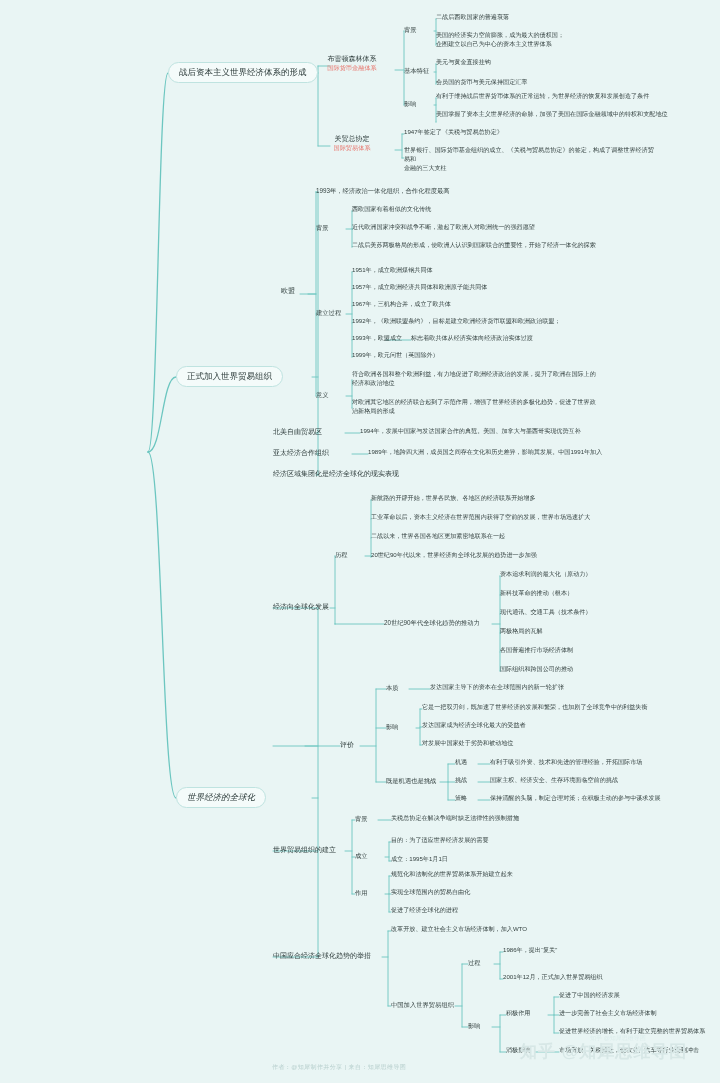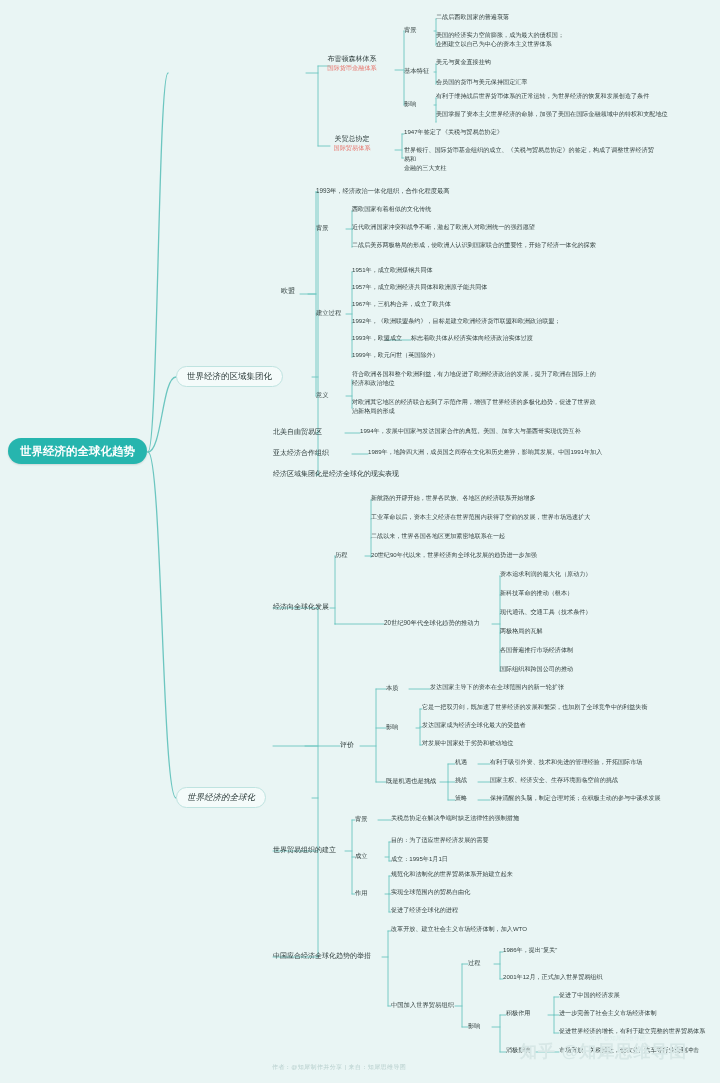--- a/index.html
+++ b/index.html
@@ -196,22 +196,22 @@
       <path d="M500 1015 H506" fill="none" stroke="#6cc6c0" stroke-width="0.9" stroke-linecap="round"></path>
       <path d="M500 1052 H506" fill="none" stroke="#6cc6c0" stroke-width="0.9" stroke-linecap="round"></path>
       <path d="M548 1015 H554" fill="none" stroke="#6cc6c0" stroke-width="0.9" stroke-linecap="round"></path>
       <path d="M554 997 V1033" fill="none" stroke="#6cc6c0" stroke-width="0.9" stroke-linecap="round"></path>
       <path d="M554 997 H559" fill="none" stroke="#6cc6c0" stroke-width="0.9" stroke-linecap="round"></path>
       <path d="M554 1015 H559" fill="none" stroke="#6cc6c0" stroke-width="0.9" stroke-linecap="round"></path>
       <path d="M554 1033 H559" fill="none" stroke="#6cc6c0" stroke-width="0.9" stroke-linecap="round"></path>
       <path d="M535 1052 H559" fill="none" stroke="#6cc6c0" stroke-width="0.9" stroke-linecap="round"></path>
     </svg>
 
-  <div class="node root" style="left:8px;top:438px;">世界经济的全球化趋势</div>
-
+
+  <div class="node lvl1" style="left:168px;top:62px;">战后资本主义世界经济体系的形成</div>
 
   <div class="node lvl2" style="left:311px;top:54px;width:82px;">
     <span>布雷顿森林体系</span>
     <span class="sub">国际货币金融体系</span>
   </div>
   <div class="node lvl2" style="left:311px;top:134px;width:82px;">
     <span>关贸总协定</span>
     <span class="sub">国际贸易体系</span>
   </div>
 
@@ -224,21 +224,21 @@
 企图建立以自己为中心的资本主义世界体系</div>
   <div class="node lvl4" style="left:436px;top:58px;">美元与黄金直接挂钩</div>
   <div class="node lvl4" style="left:436px;top:78px;">会员国的货币与美元保持固定汇率</div>
   <div class="node lvl4" style="left:436px;top:92px;">有利于维持战后世界货币体系的正常运转，为世界经济的恢复和发展创造了条件</div>
   <div class="node lvl4" style="left:436px;top:110px;">美国掌握了资本主义世界经济的命脉，加强了美国在国际金融领域中的特权和支配地位</div>
 
   <div class="node lvl4" style="left:404px;top:128px;">1947年签定了《关税与贸易总协定》</div>
   <div class="node lvl4 wrap" style="left:404px;top:146px;width:250px;white-space:pre-line;">世界银行、国际货币基金组织的成立、《关税与贸易总协定》的签定，构成了调整世界经济贸易和
 金融的三大支柱</div>
 
-  <div class="node lvl1" style="left:176px;top:366px;">世界经济的区域集团化</div>
+  <div class="node lvl1" style="left:176px;top:366px;">正式加入世界贸易组织</div>
 
   <div class="node lvl2 plain" style="left:281px;top:286px;">欧盟</div>
   <div class="node lvl3" style="left:316px;top:186px;">1993年，经济政治一体化组织，合作化程度最高</div>
 
   <div class="node lvl3" style="left:316px;top:223px;">背景</div>
   <div class="node lvl4" style="left:352px;top:205px;">西欧国家有着相似的文化传统</div>
   <div class="node lvl4" style="left:352px;top:223px;">近代欧洲国家冲突和战争不断，激起了欧洲人对欧洲统一的强烈愿望</div>
   <div class="node lvl4" style="left:352px;top:241px;">二战后美苏两极格局的形成，使欧洲人认识到国家联合的重要性，开始了经济一体化的探索</div>
 
   <div class="node lvl3" style="left:316px;top:308px;">建立过程</div>

